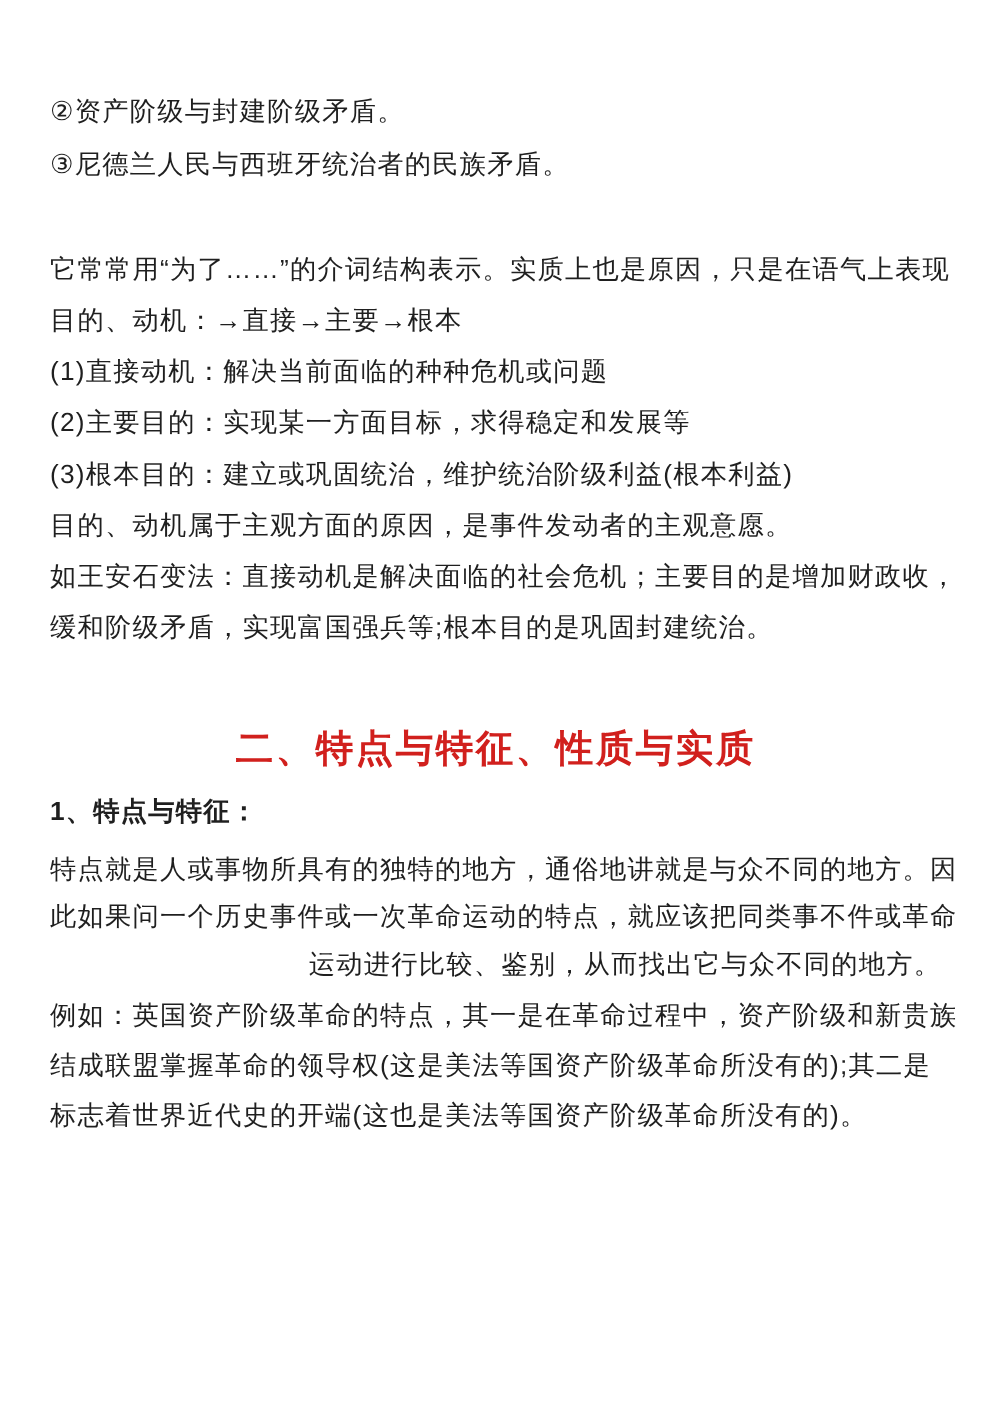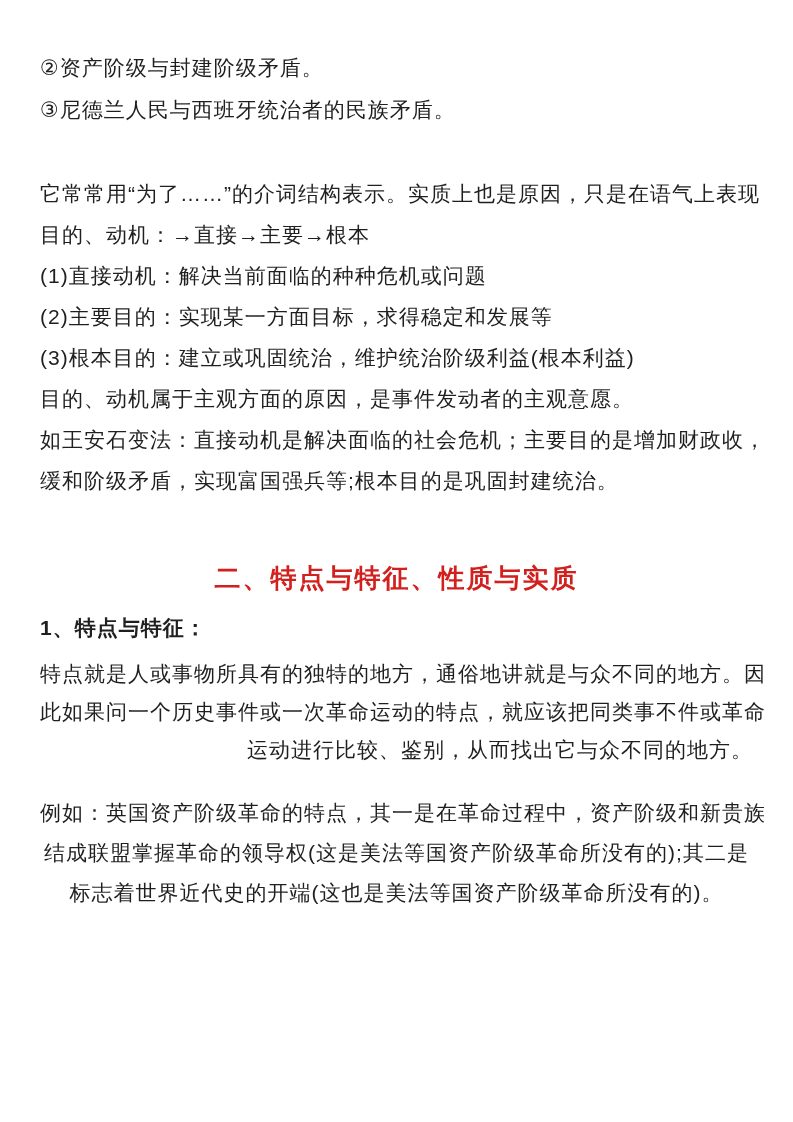--- a/index.html
+++ b/index.html
@@ -17,62 +17,61 @@
   .doc {
     padding: 0 40px 0 40px;
     font-size: 21px;
     letter-spacing: 1px;
   }
   .line {
     white-space: nowrap;
   }
   
   .top-list {
-    padding-top: 47px;
+    padding-top: 69px;
   }
   .top-list .line {
     line-height: 42px;
   }
   
   .section5 {
     margin-top: 42px;
   }
   .section5 .line {
     line-height: 41px;
   }
   .bold-heading {
     font-weight: 700;
   }
   
   .chapter-title {
     margin-top: 57px;
     line-height: 40px;
     text-align: center;
     color: #d1201d;
-    font-size: 26px;
+    font-size: 30px;
     font-weight: 700;
     letter-spacing: 2px;
     white-space: nowrap;
   }
   .sub-heading {
     margin-top: 10px;
     line-height: 40px;
     font-weight: 700;
     white-space: nowrap;
   }
   .para1 {
     margin-top: 7px;
     text-align: right;
   }
   .para1 .line {
     line-height: 38px;
   }
   .para2 {
-    margin-top: 24px;
-    text-align: center;
+    margin-top: 2px;
   }
   .para2 .line {
     line-height: 40px;
   }
 </style>
 </head>
 <body>
 
 <div class="doc">
 

